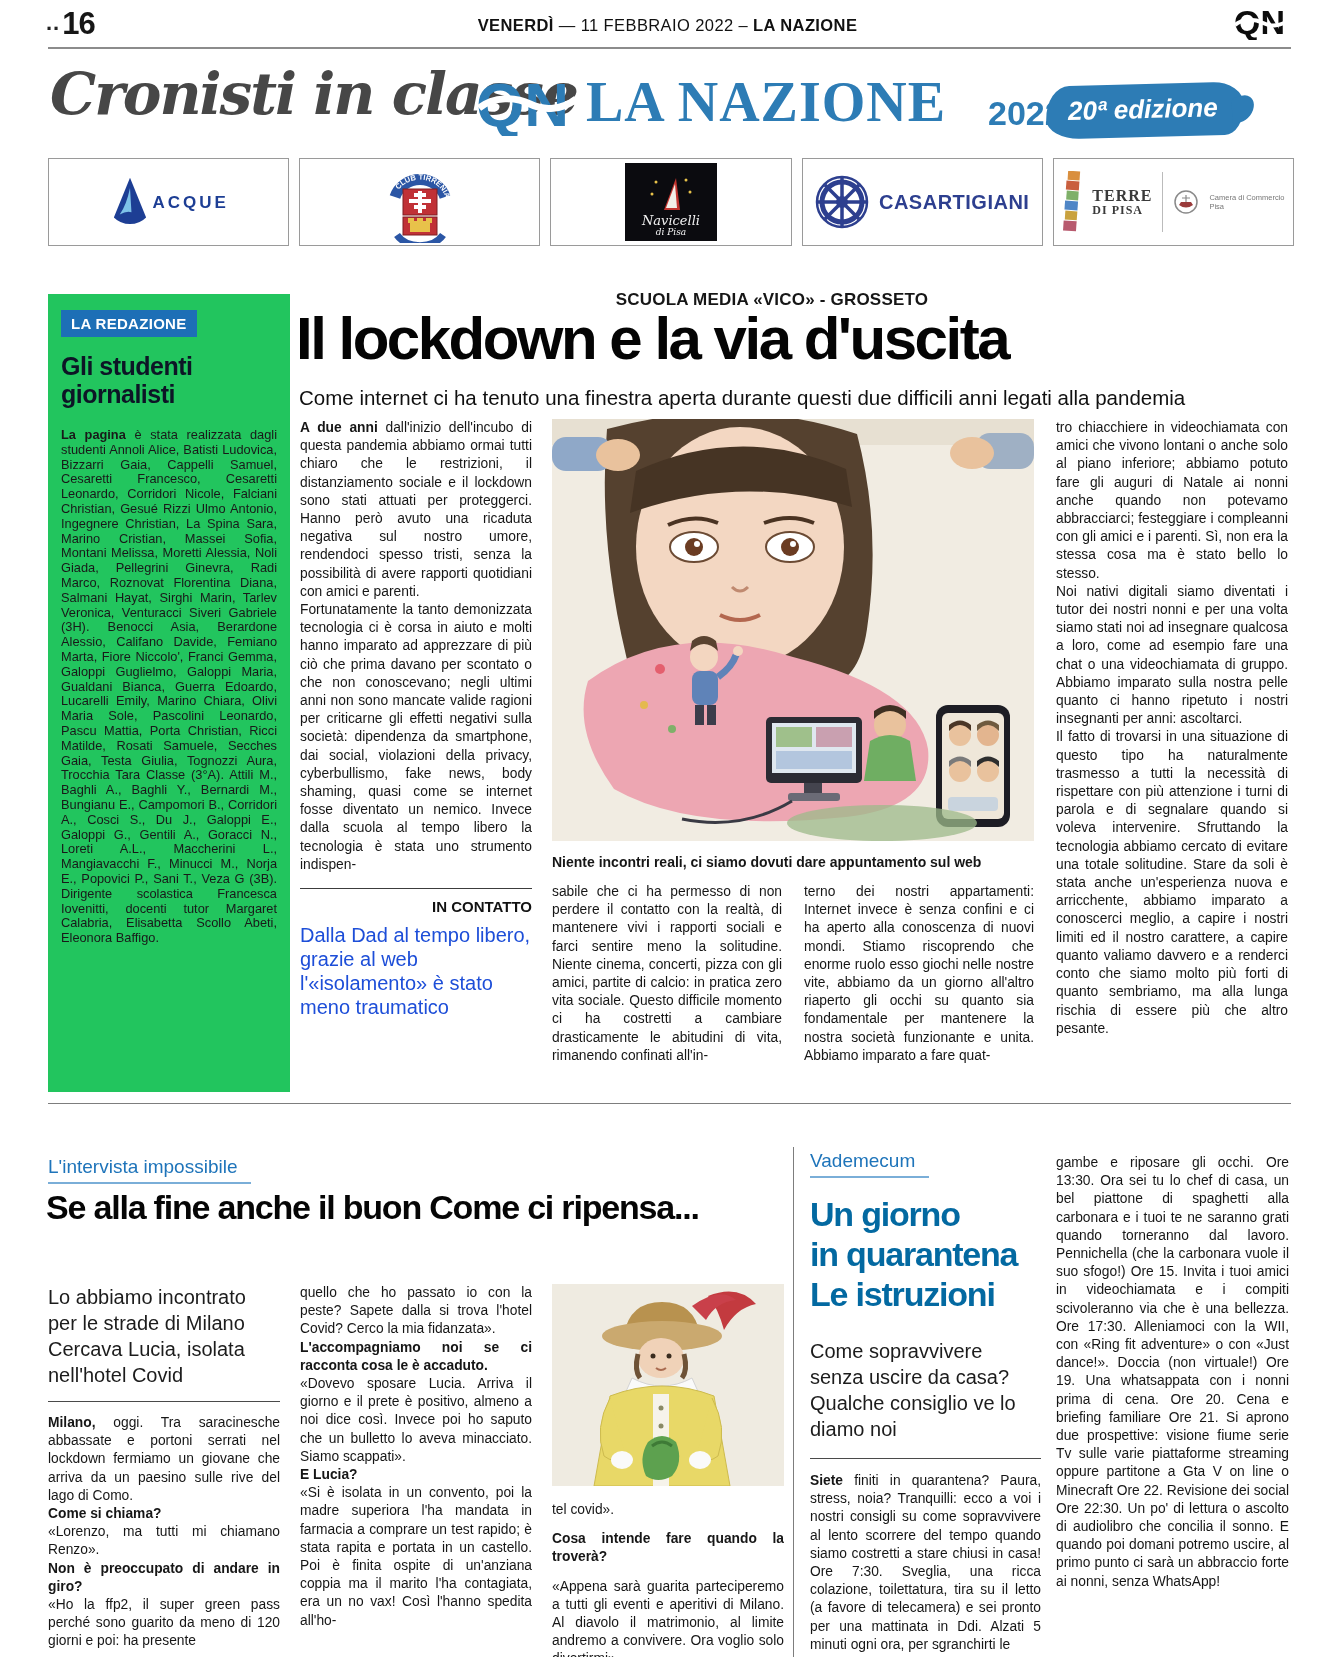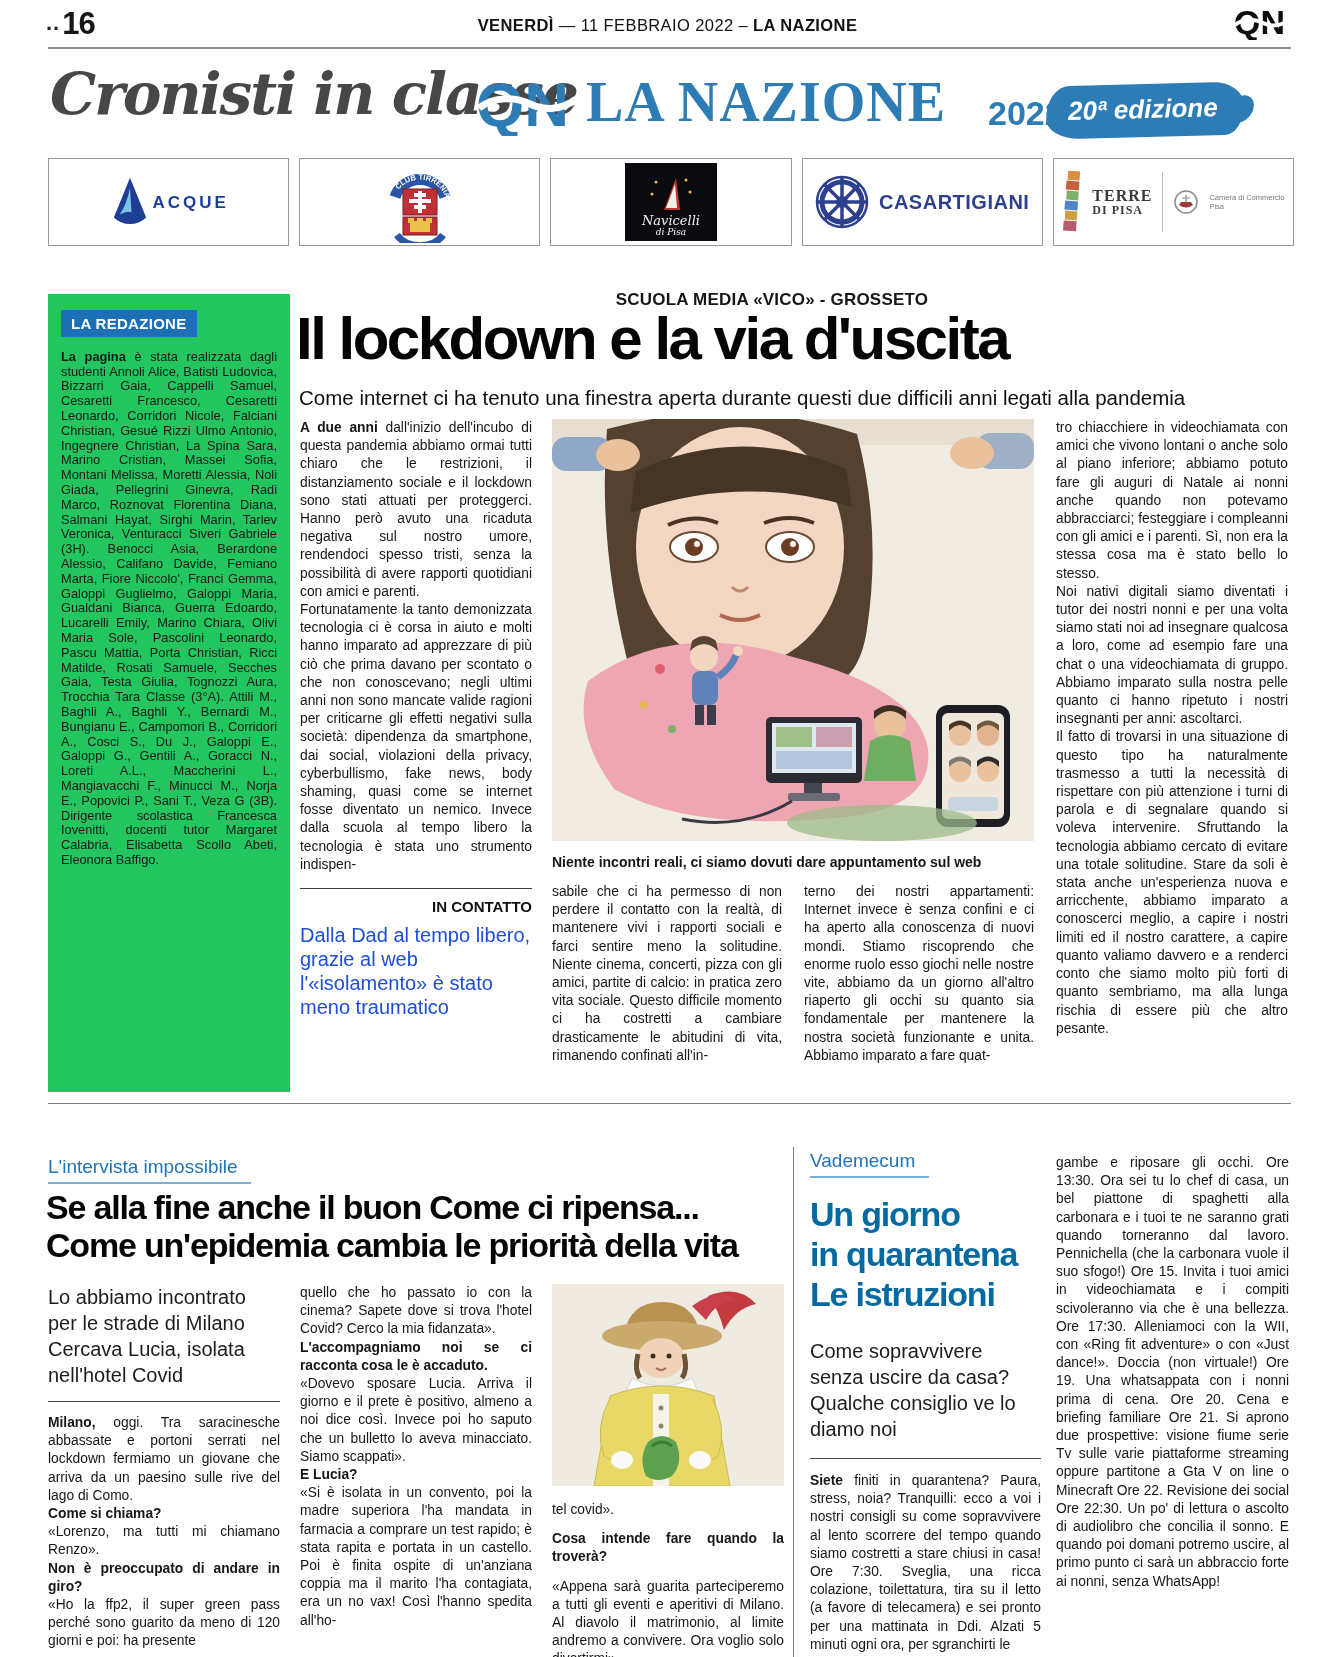--- a/index.html
+++ b/index.html
@@ -196,20 +196,21 @@
       </svg>
       <div class="camera-txt">
         <div>Camera di Commercio</div>
         <div>Pisa</div>
       </div>
     </div>
   </div>
 
   <div class="sidebar">
     <span class="redaz">LA REDAZIONE</span>
+    <div class="sb-title">Gli studenti giornalisti</div>
     <p class="sb-body"><span class="lead">La pagina</span><span> è stata realizzata dagli studenti Annoli Alice, Batisti Ludovica, Bizzarri Gaia, Cappelli Samuel, Cesaretti Francesco, Cesaretti Leonardo, Corridori Nicole, Falciani Christian, Gesué Rizzi Ulmo Antonio, Ingegnere Christian, La Spina Sara, Marino Cristian, Massei Sofia, Montani Melissa, Moretti Alessia, Noli Giada, Pellegrini Ginevra, Radi Marco, Roznovat Florentina Diana, Salmani Hayat, Sirghi Marin, Tarlev Veronica, Venturacci Siveri Gabriele (3H). Benocci Asia, Berardone Alessio, Califano Davide, Femiano Marta, Fiore Niccolo', Franci Gemma, Galoppi Guglielmo, Galoppi Maria, Gualdani Bianca, Guerra Edoardo, Lucarelli Emily, Marino Chiara, Olivi Maria Sole, Pascolini Leonardo, Pascu Mattia, Porta Christian, Ricci Matilde, Rosati Samuele, Secches Gaia, Testa Giulia, Tognozzi Aura, Trocchia Tara Classe (3°A). Attili M., Baghli A., Baghli Y., Bernardi M., Bungianu E., Campomori B., Corridori A., Cosci S., Du J., Galoppi E., Galoppi G., Gentili A., Goracci N., Loreti A.L., Maccherini L., Mangiavacchi F., Minucci M., Norja E., Popovici P., Sani T., Veza G (3B). Dirigente scolastica Francesca Iovenitti, docenti tutor Margaret Calabria, Elisabetta Scollo Abeti, Eleonora Baffigo.</span></p>
   </div>
 
   <div class="kicker">SCUOLA MEDIA «VICO» - GROSSETO</div>
   <div class="headline">Il lockdown e la via d'uscita</div>
   <div class="subtitle">Come internet ci ha tenuto una finestra aperta durante questi due difficili anni legati alla pandemia</div>
 
   <div class="mcol1">
     <p class="bodytext"><span class="blead">A due anni</span><span> dall'inizio dell'incubo di questa pandemia abbiamo ormai tutti chiaro che le restrizioni, il distanziamento sociale e il lockdown sono stati attuati per proteggerci. Hanno però avuto una ricaduta negativa sul nostro umore, rendendoci spesso tristi, senza la possibilità di avere rapporti quotidiani con amici e parenti.</span></p>
     <p class="bodytext">Fortunatamente la tanto demonizzata tecnologia ci è corsa in aiuto e molti hanno imparato ad apprezzare di più ciò che prima davano per scontato o che non conoscevano; negli ultimi anni non sono mancate valide ragioni per criticarne gli effetti negativi sulla società: dipendenza da smartphone, dai social, violazioni della privacy, cyberbullismo, fake news, body shaming, quasi come se internet fosse diventato un nemico. Invece dalla scuola al tempo libero la tecnologia è stata uno strumento indispen-</p>
@@ -311,35 +312,34 @@
     <p class="bodytext">tro chiacchiere in videochiamata con amici che vivono lontani o anche solo al piano inferiore; abbiamo potuto fare gli auguri di Natale ai nonni anche quando non potevamo abbracciarci; festeggiare i compleanni con gli amici e i parenti. Sì, non era la stessa cosa ma è stato bello lo stesso.</p>
     <p class="bodytext">Noi nativi digitali siamo diventati i tutor dei nostri nonni e per una volta siamo stati noi ad insegnare qualcosa a loro, come ad esempio fare una chat o una videochiamata di gruppo. Abbiamo imparato sulla nostra pelle quanto ci hanno ripetuto i nostri insegnanti per anni: ascoltarci.</p>
     <p class="bodytext">Il fatto di trovarsi in una situazione di questo tipo ha naturalmente trasmesso a tutti la necessità di rispettare con più attenzione i turni di parola e di segnalare quando si voleva intervenire. Sfruttando la tecnologia abbiamo cercato di evitare una totale solitudine. Stare da soli è stata anche un'esperienza nuova e arricchente, abbiamo imparato a conoscerci meglio, a capire i nostri limiti ed il nostro carattere, a capire quanto valiamo davvero e a renderci conto che siamo molto più forti di quanto sembriamo, ma alla lunga rischia di essere più che altro pesante.</p>
   </div>
 
   <div class="rule-bottom"></div>
 
   <div class="int-label"><span class="sec-label">L'intervista impossibile</span></div>
   <div class="int-h">
     <span>Se alla fine anche il buon Come ci ripensa...</span>
-    <span>Come un'epidemia cambia le priorità della vita</span>
   </div>
 
   <div class="int-col ic1">
     <p class="standfirst">Lo abbiamo incontrato per le strade di Milano Cercava Lucia, isolata nell'hotel Covid</p>
     <div class="sf-rule"></div>
     <p class="bodytext"><span class="blead">Milano,</span><span> oggi. Tra saracinesche abbassate e portoni serrati nel lockdown fermiamo un giovane che arriva da un paesino sulle rive del lago di Como.</span></p>
     <p class="bodytext q">Come si chiama?</p>
     <p class="bodytext">«Lorenzo, ma tutti mi chiamano Renzo».</p>
     <p class="bodytext q">Non è preoccupato di andare in giro?</p>
     <p class="bodytext">«Ho la ffp2, il super green pass perché sono guarito da meno di 120 giorni e poi: ha presente</p>
   </div>
 
   <div class="int-col ic2">
-    <p class="bodytext">quello che ho passato io con la cinema? Sapete dove si trova l'hotel Covid? Cerco la mia fidanzata».</p>
+    <p class="bodytext">quello che ho passato io con la peste? Sapete dalla si trova l'hotel Covid? Cerco la mia fidanzata».</p>
     <p class="bodytext q">L'accompagniamo noi se ci racconta cosa le è accaduto.</p>
     <p class="bodytext">«Dovevo sposare Lucia. Arriva il giorno e il prete è positivo, almeno a noi dice così. Invece poi ho saputo che un bulletto lo aveva minacciato. Siamo scappati».</p>
     <p class="bodytext q">E Lucia?</p>
     <p class="bodytext">«Si è isolata in un convento, poi la madre superiora l'ha mandata in farmacia a comprare un test rapido; è stata rapita e portata in un castello. Poi è finita ospite di un'anziana coppia ma il marito l'ha contagiata, era un no vax! Così l'hanno spedita all'ho-</p>
   </div>
 
   <div class="int-col ic3">
     <svg class="renzo-fig" viewBox="0 0 232 202">
       <rect width="232" height="202" fill="#efebe1"></rect>
       <path d="M156,12 q30,-12 48,8 q-20,4 -32,26 q-6,-22 -16,-34 z" fill="#c33a3f"></path>

